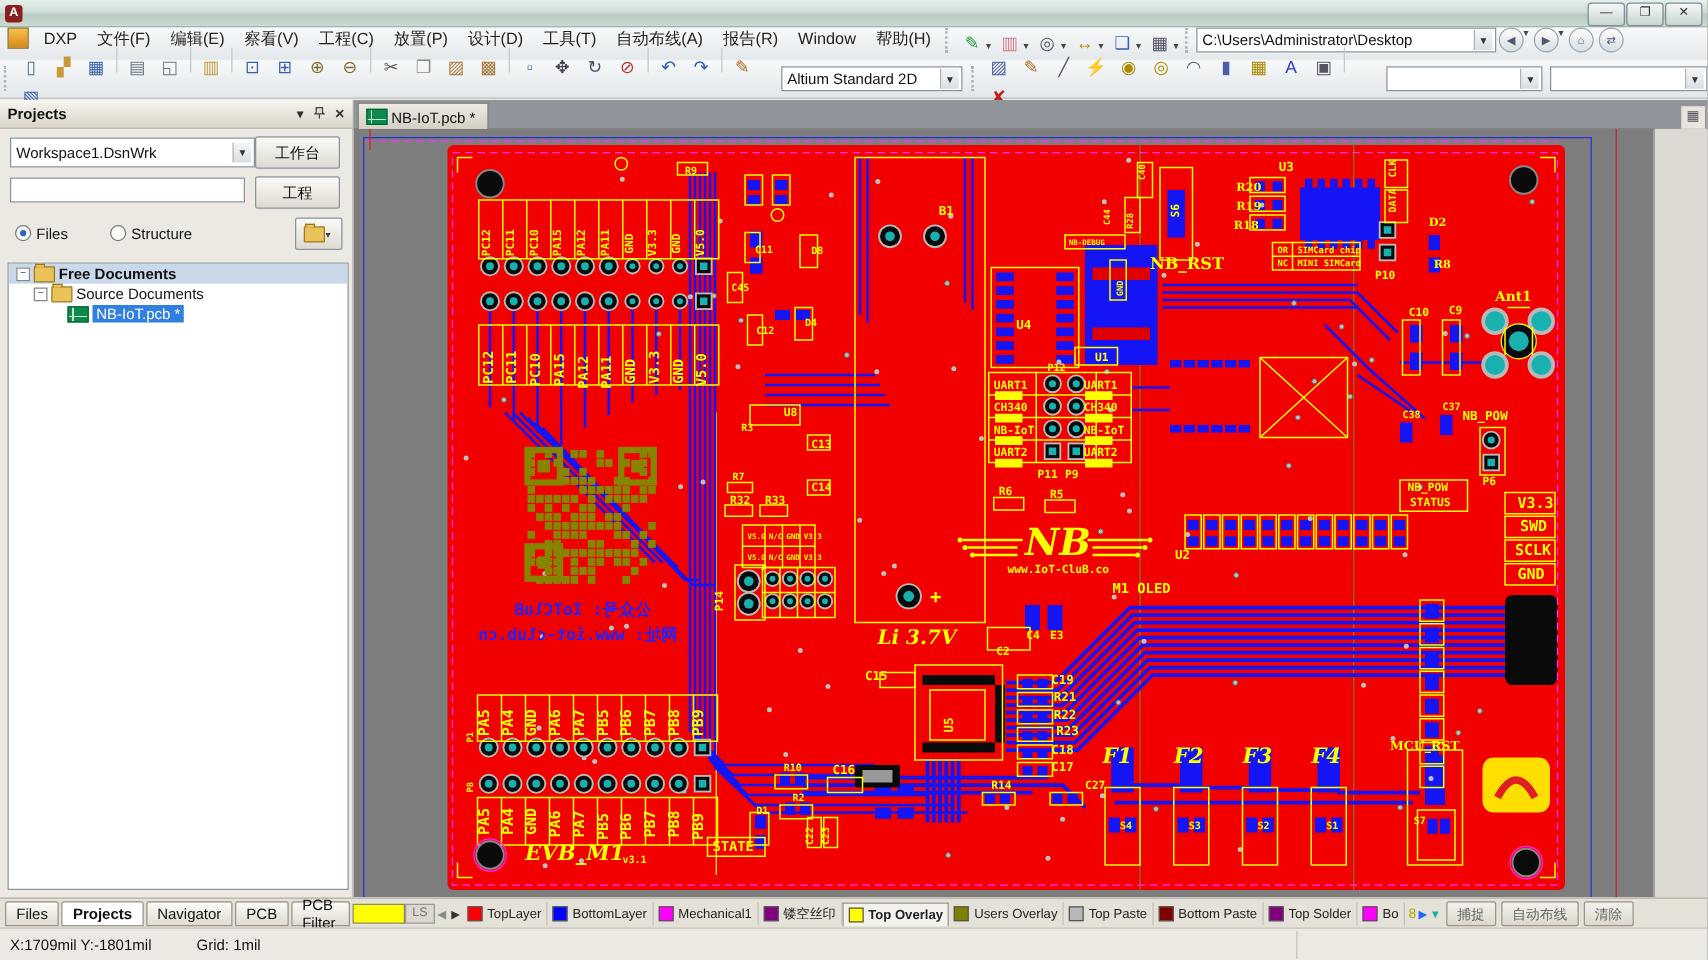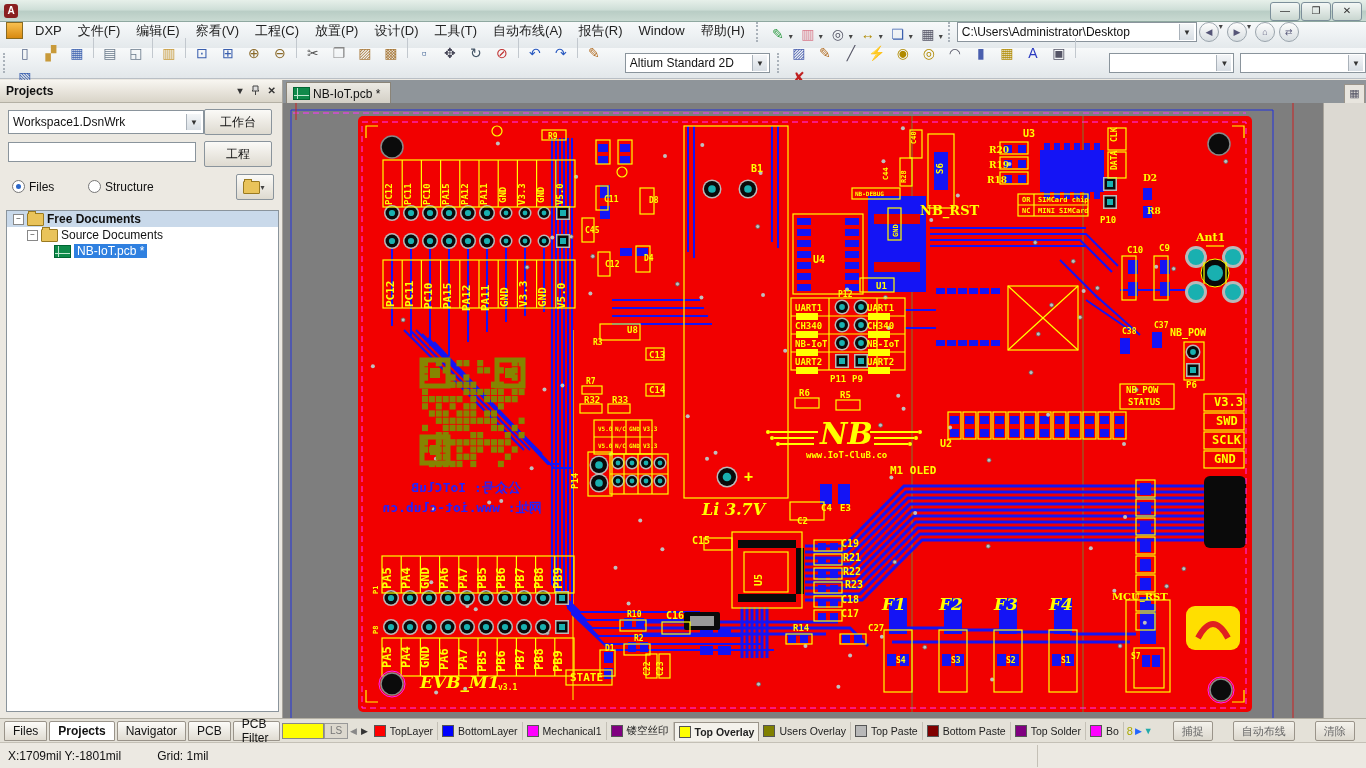--- a/index.html
+++ b/index.html
@@ -59,21 +59,21 @@
   #bottombar{left:0;top:718px;width:1366px;height:24px;background:#e4e1d8;border-top:1px solid #b4b0a4;display:flex;align-items:center}
   .panel-tab{height:18px;border:1px solid #9a948a;border-radius:2px 2px 0 0;background:linear-gradient(#fcfbf8,#e0dcd2);
     padding:0 8px;font-size:12px;display:flex;align-items:center;margin-right:2px}
   .panel-tab.active{background:#fff;font-weight:bold}
   #ls-swatch{width:40px;height:14px;background:#ffff00;border:1px solid #888}
   #ls-label{width:22px;height:14px;border:1px solid #999;background:#dcd8ce;color:#777;font-size:10px;text-align:center;line-height:14px}
   .layer-tab{height:18px;display:flex;align-items:center;padding:0 4px;border-right:1px solid #c4c0b6;font-size:10.5px;color:#222;white-space:nowrap}
   .layer-tab.active{background:#f4f2ec;border:1px solid #9a948a;border-bottom:none;font-weight:bold}
   .swatch{width:10px;height:10px;border:1px solid #555;margin-right:4px;flex:none}
   .lbtn{height:18px;border:1px solid #9a948a;border-radius:2px;background:linear-gradient(#f4f2ec,#dcd8ce);
-    color:#666;font-size:11px;padding:0 8px;margin-left:20px;display:flex;align-items:center}
+    color:#666;font-size:11px;padding:0 8px;margin-left:4px;display:flex;align-items:center}
   #statusbar{left:0;top:742px;width:1366px;height:26px;background:#ece9e2;border-top:1px solid #c4c0b6;
     display:flex;align-items:center;font-size:12px}
   
   #tabbar{left:283px;top:80px;width:1083px;height:23px;background:#8f959a;border-bottom:1px solid #555}
   #doc-tab{position:absolute;left:3px;top:2px;height:21px;background:linear-gradient(#eceae4,#d2cec4);
     border:1px solid #8a8478;border-bottom:none;display:flex;align-items:center;padding:0 10px 0 6px;font-size:12px}
   #right-strip{left:1323px;top:103px;width:43px;height:615px;background:#dcd9d2;border-left:1px solid #a8a49c}
   #strip-icon{left:1344px;top:84px;width:19px;height:18px;background:#e8e5de;border:1px solid #9a948a;
     font-size:11px;color:#556;text-align:center;line-height:17px}
 </style>

